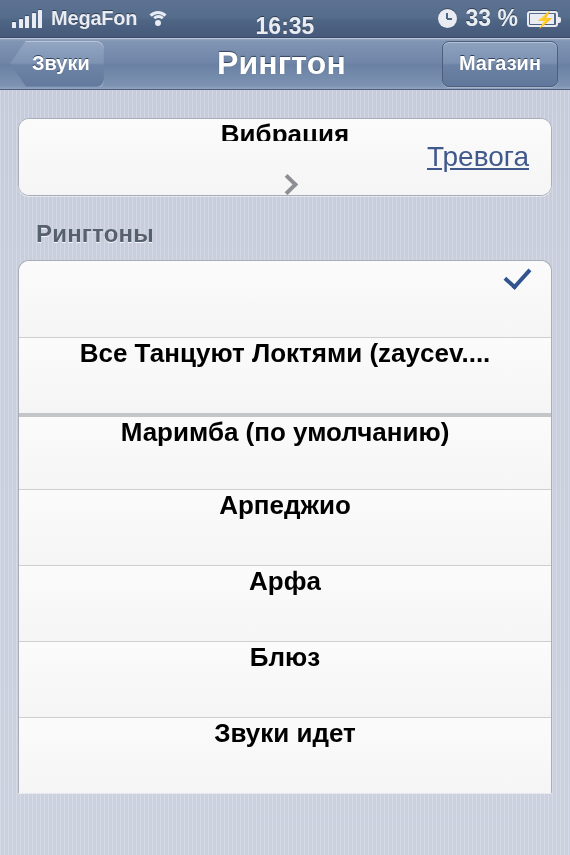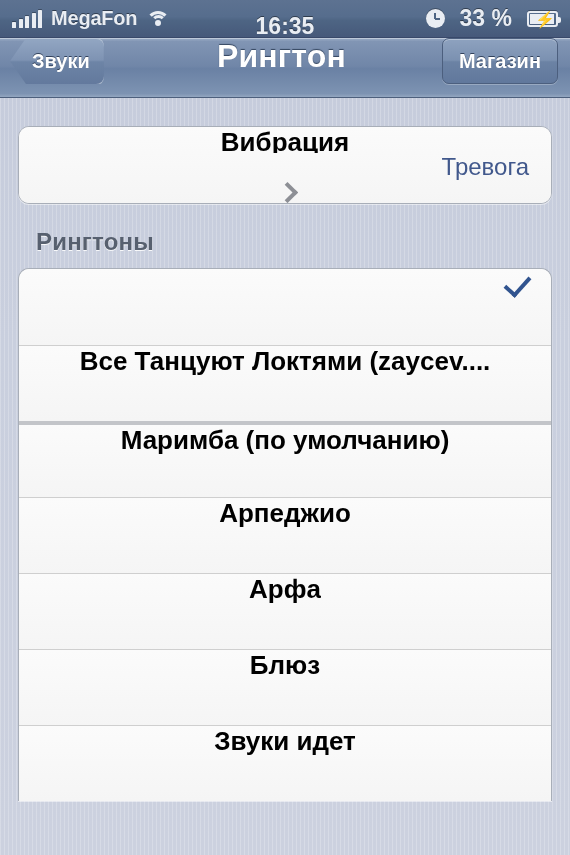--- a/index.html
+++ b/index.html
@@ -34,21 +34,21 @@
     font-size:23px; font-weight:bold;
     text-shadow:0 -1px 0 rgba(0,0,0,0.45);
   }
   #statusbar .sb-left { display:flex; align-items:center; gap:9px; flex:0 0 auto; }
   #statusbar .sb-center {
     position:absolute; left:0; right:0; top:0; height:52px;
     display:flex; align-items:center; justify-content:center;
     pointer-events:none;
   }
   #statusbar .sb-right {
-    margin-left:auto; display:flex; align-items:center; gap:15px; flex:0 0 auto;
+    margin-left:auto; display:flex; align-items:center; gap:9px; flex:0 0 auto;
   }
   .signal-bars { display:flex; align-items:flex-end; gap:2.5px; height:18px; }
   .signal-bars i { display:block; width:4px; background:#e9edf3; border-radius:0.5px;
                    box-shadow:0 -1px 0 rgba(0,0,0,0.3); }
   .signal-bars i:nth-child(1){height:6px;}
   .signal-bars i:nth-child(2){height:9px;}
   .signal-bars i:nth-child(3){height:12px;}
   .signal-bars i:nth-child(4){height:15px;}
   .signal-bars i:nth-child(5){height:18px;}
   .carrier { font-size:20px; letter-spacing:-0.2px; }
@@ -79,25 +79,25 @@
   }
   .battery .fill { position:absolute; left:1px; top:1px; bottom:1px; width:24px; background:#e9edf3; }
   .battery .bolt {
     position:absolute; left:6px; top:-1px; font-size:16px; line-height:16px;
     color:#4e6584; text-shadow:none; font-weight:bold;
   }
   .pct { font-size:23px; }
 
   
   #navbar {
-    position:relative; height:60px;
+    position:relative; height:52px;
     background:linear-gradient(to bottom, #9fb0c8 0%, #8195b4 6%, #7086a8 48%, #6a81a4 52%, #7d93b2 94%, #93a6c0 100%);
     border-bottom:1px solid #4d5f7c;
     box-shadow:inset 0 1px 0 rgba(255,255,255,0.35);
-    display:flex; align-items:flex-start;
+    display:flex; align-items:center;
   }
   #navbar .title {
     position:absolute; left:0; right:7px; text-align:center;
     font-size:32px; font-weight:bold; color:#ffffff;
     text-shadow:0 -1px 1px rgba(30,45,70,0.75);
     letter-spacing:0.2px;
   }
   .nav-btn {
     position:relative; z-index:2;
     font-size:20px; font-weight:bold; color:#ffffff;
@@ -142,22 +142,22 @@
     background:linear-gradient(to bottom, #fbfbfb 0%, #f5f5f5 100%);
     flex-direction:column;
   }
   .row + .row { border-top:1px solid #cfcfcf; }
   .row.group-break { border-top:4px solid #c3c5c9; }
   .row .label {
     font-size:26px; font-weight:bold; color:#000000;
     white-space:nowrap; overflow:hidden; text-overflow:clip;
   }
   .row .value {
-    margin-left:auto; font-size:24px; color:#41588c;
-    padding-right:6px; white-space:nowrap;
+    margin-left:auto; font-size:28px; color:#41588c;
+    padding-right:6px; white-space:nowrap;text-decoration:underline;
   }
   .chevron {
     width:13px; height:22px; flex:0 0 auto; position:relative;
   }
   .chevron::before {
     content:""; position:absolute; left:1px; top:4px;
     width:11px; height:11px;
     border-top:4px solid #8d8f95; border-right:4px solid #8d8f95;
     transform:rotate(45deg);
   }

